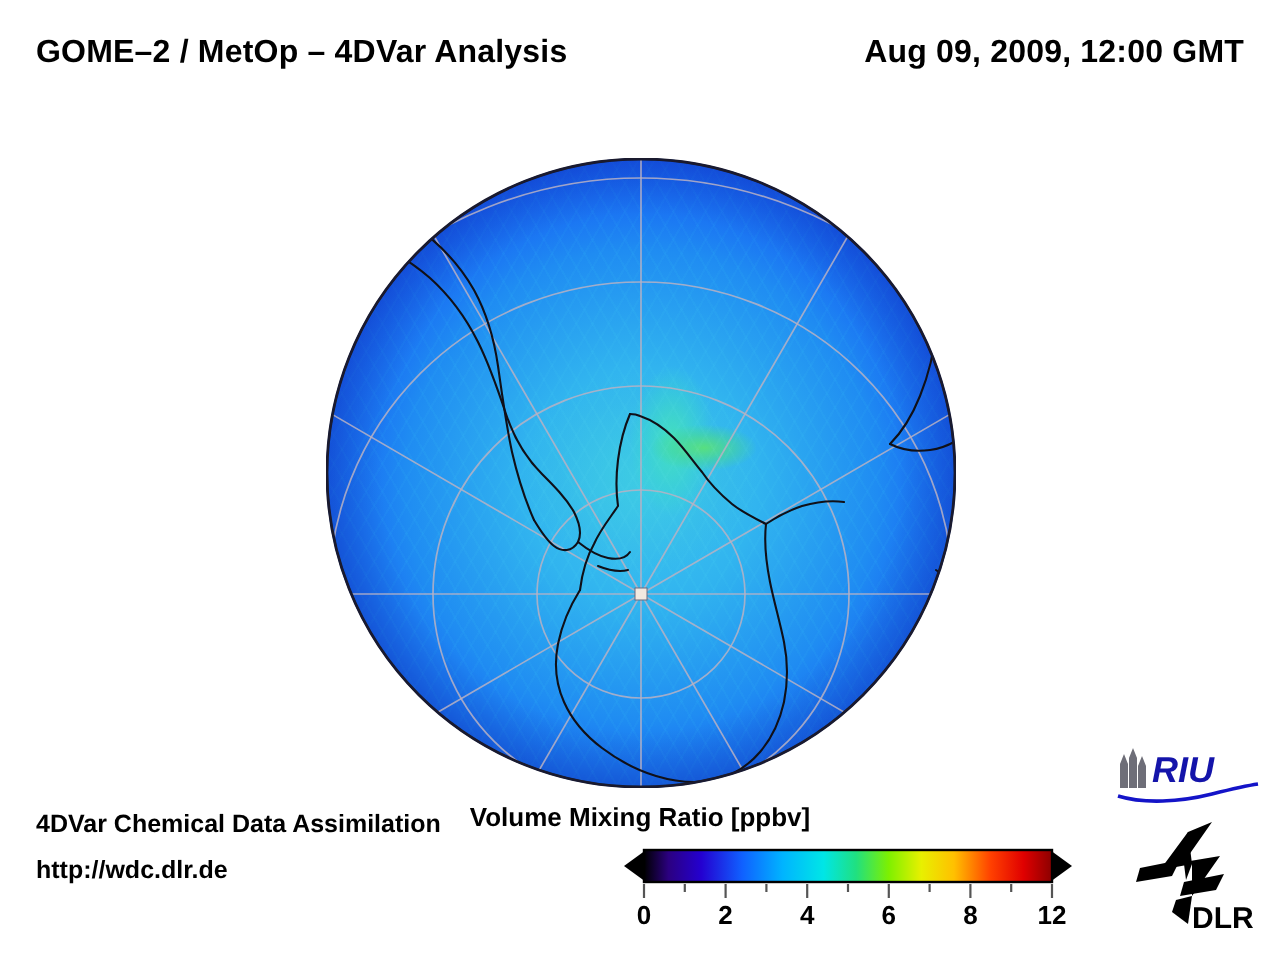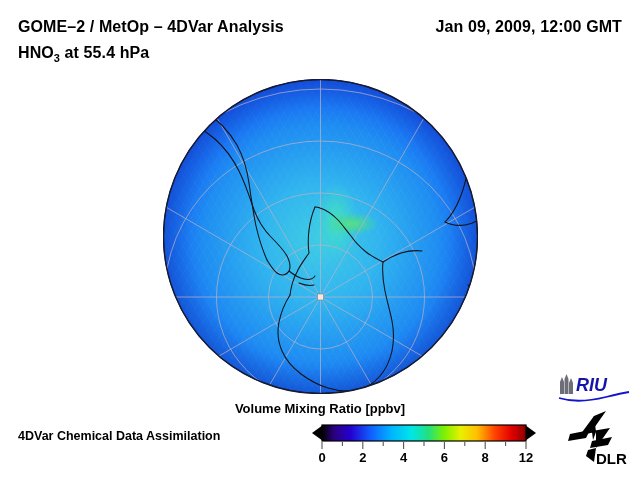--- a/index.html
+++ b/index.html
@@ -68,39 +68,38 @@
   .cb-svg{position:absolute;left:0;top:0;}
   .cb-labels{
     position:absolute;left:0;top:26px;width:224px;height:20px;
   }
   .cb-lab{
     position:absolute;transform:translateX(-50%);
     font-size:13px;font-weight:bold;top:0;
   }
 
   
-  .foot{position:absolute;left:18px;top:401px;margin-top:24px;}
+  .foot{position:absolute;left:18px;top:401px;}
   .foot div{font-size:12.5px;font-weight:bold;line-height:23px;white-space:nowrap;}
 
   
   .riu{position:absolute;left:558px;top:372px;width:72px;height:30px;}
   .dlr{position:absolute;left:566px;top:410px;width:66px;height:58px;}
 </style>
 </head>
 <body>
 
 <div class="page">
 
   <div class="hdr-left">
     <div class="hdr-line">GOME–2 / MetOp – 4DVar Analysis</div>
-    <div class="hdr-line"><span>HNO</span><span class="sub">3</span><span> at 55.4 hPa</span></div>
   </div>
 
   <div class="hdr-right">
-    <div class="hdr-line">Jan 09, 2009, 12:00 GMT</div>
+    <div class="hdr-line">Aug 09, 2009, 12:00 GMT</div>
   </div>
 
   <div class="globe-wrap">
     <div class="globe">
       <div class="globe-tex"></div>
       <div class="globe-vig"></div>
     </div>
 
     <svg class="globe-svg" viewBox="0 0 315 315">
       <defs>
@@ -228,20 +227,21 @@
       <span class="cb-lab" style="left:50.8px">2</span>
       <span class="cb-lab" style="left:91.6px">4</span>
       <span class="cb-lab" style="left:132.4px">6</span>
       <span class="cb-lab" style="left:173.2px">8</span>
       <span class="cb-lab" style="left:214px">12</span>
     </div>
   </div>
 
   <div class="foot">
     <div>4DVar Chemical Data Assimilation</div>
+    <div>http://wdc.dlr.de</div>
   </div>
 
   <svg class="riu" viewBox="0 0 72 30">
 
     <g fill="#6e6e78">
       <path d="M2,22 L2,10 L4,5 L6,10 L6,22 Z"></path>
       <path d="M6.5,22 L6.5,7 L8.5,2 L10.5,7 L10.5,22 Z"></path>
       <path d="M11,22 L11,11 L13,6 L15,11 L15,22 Z"></path>
     </g>
 

